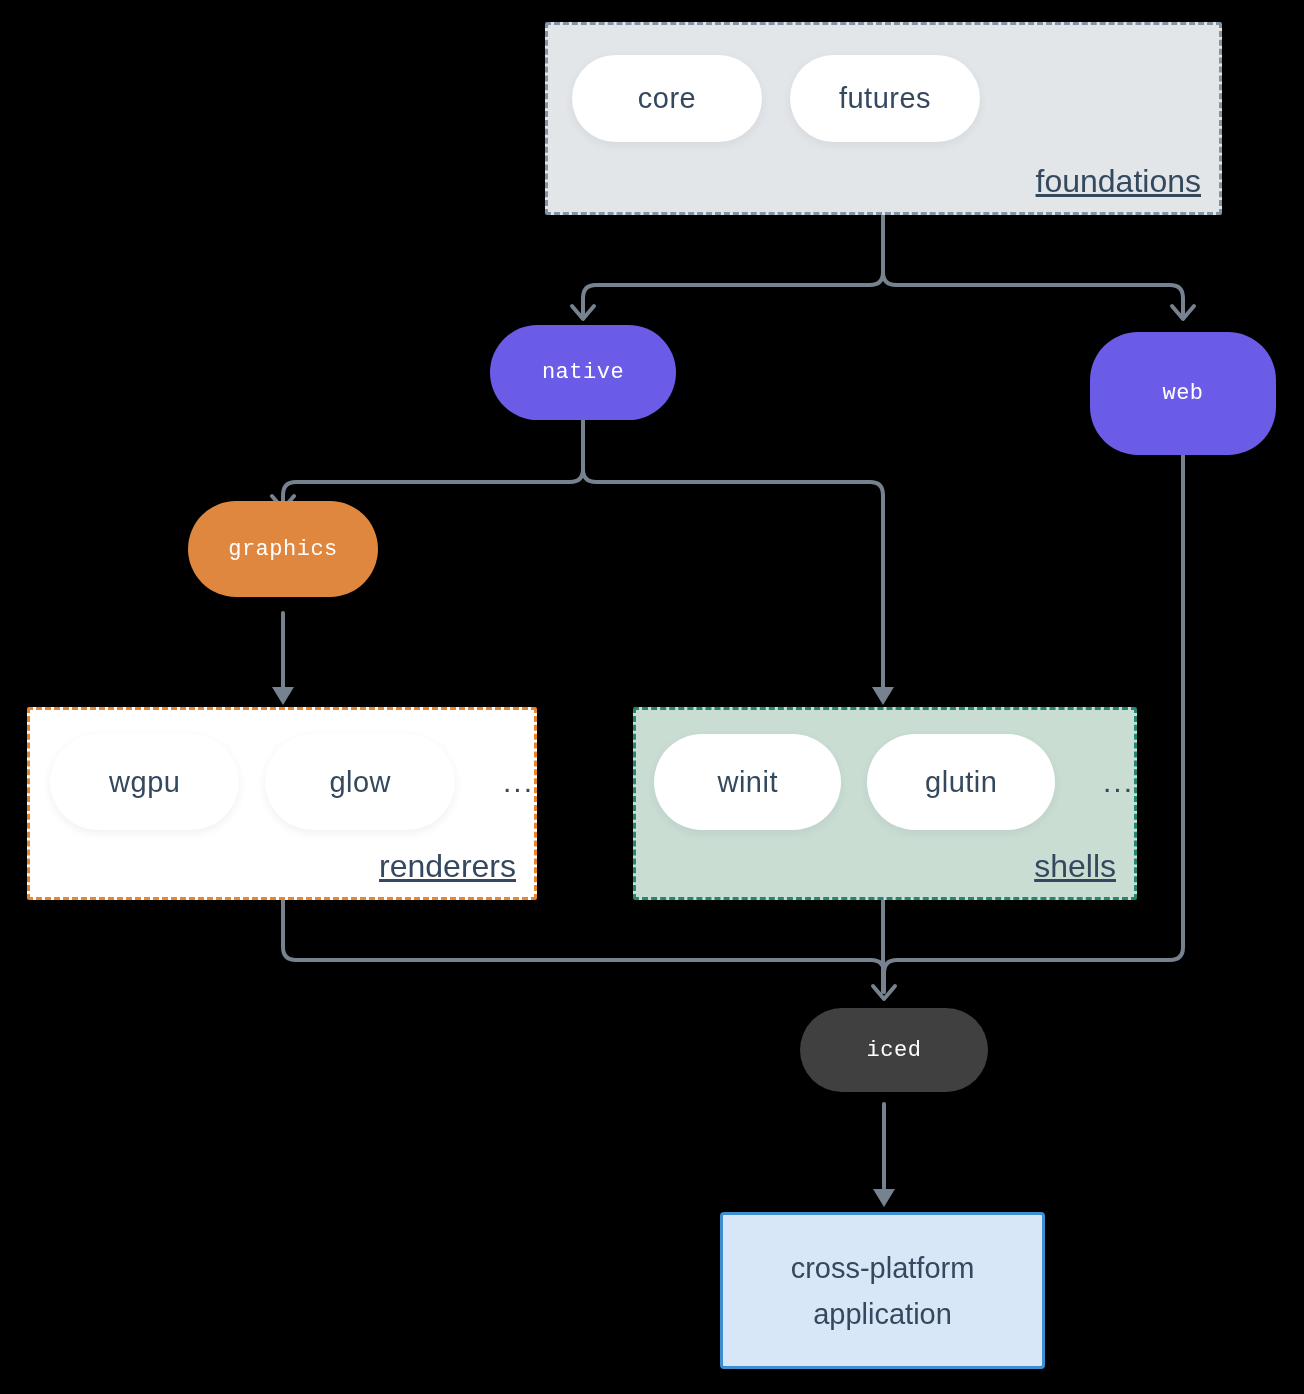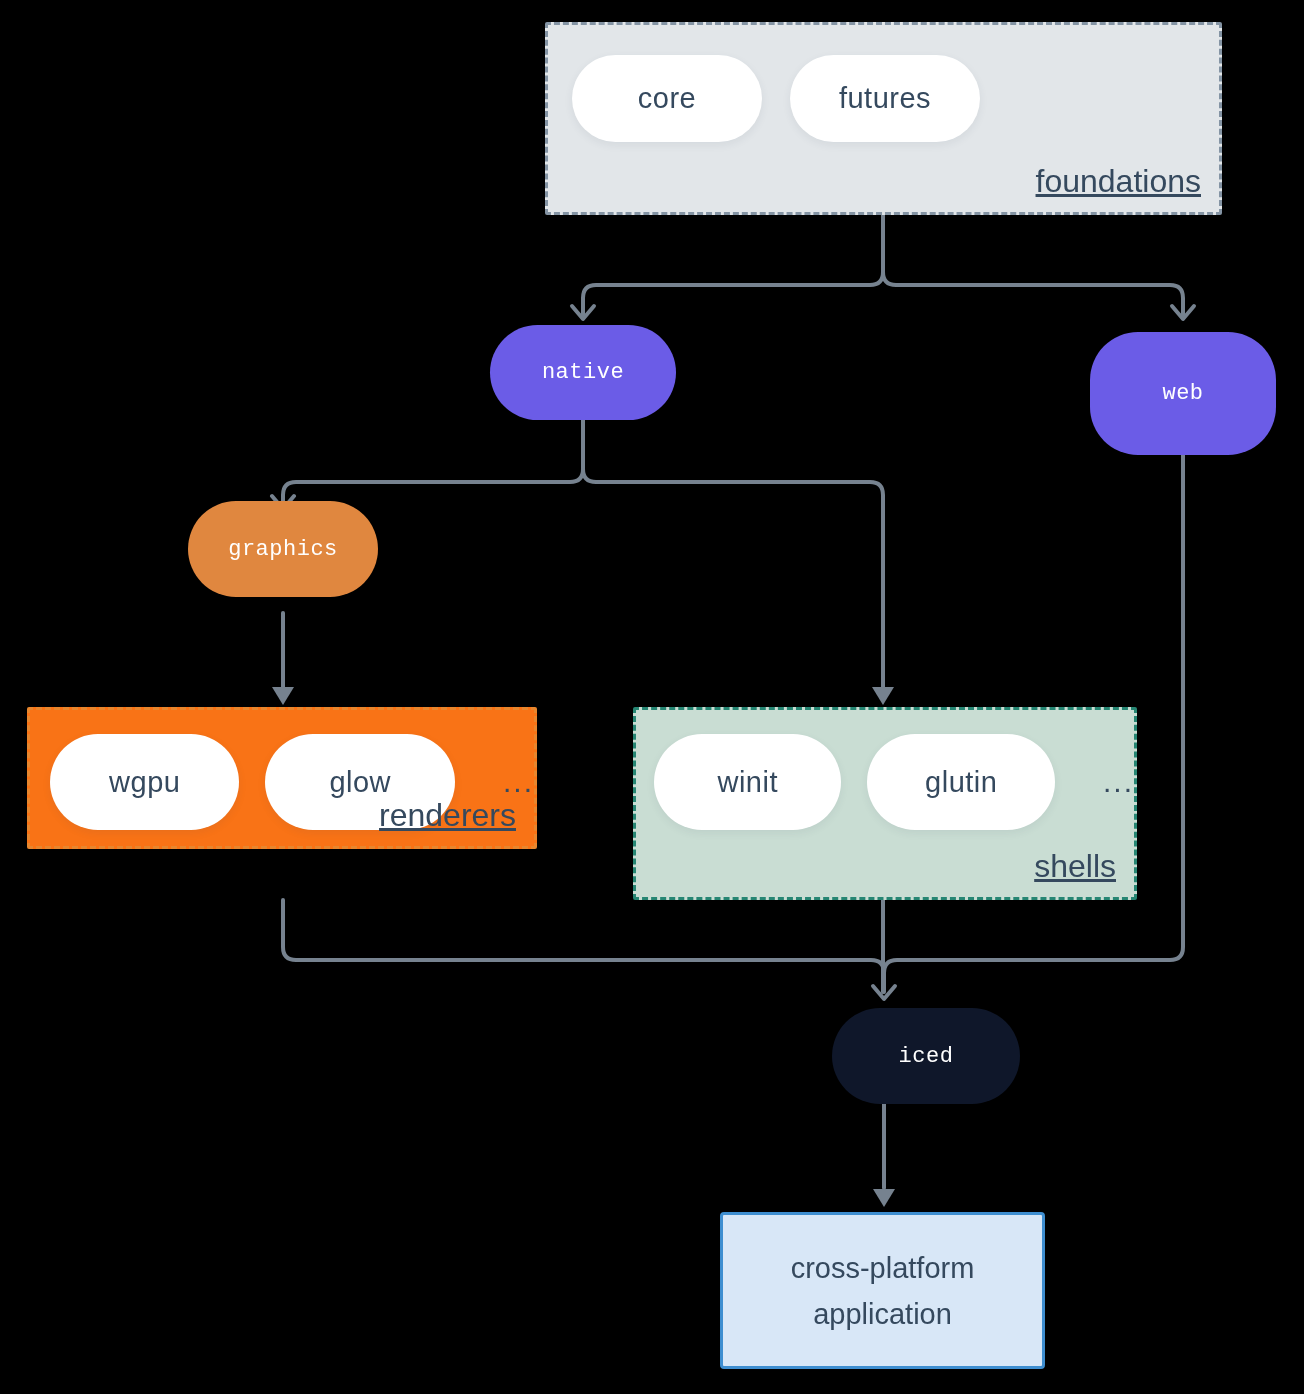--- a/index.html
+++ b/index.html
@@ -20,22 +20,22 @@
     position: absolute;
     box-sizing: border-box;
     border-radius: 2px;
   }
   .group-box.foundations {
     left: 545px; top: 22px; width: 677px; height: 193px;
     background: #e2e6e9;
     border: 3px dashed #8494a4;
   }
   .group-box.renderers {
-    left: 27px; top: 707px; width: 510px; height: 142px;
-    background: #f97316;
+    left: 27px; top: 707px; width: 510px; height: 193px;
+    background: #ffffff;
     border: 3px dashed #e8862d;
   }
   .group-box.shells {
     left: 633px; top: 707px; width: 504px; height: 193px;
     background: #c9ddd3;
     border: 3px dashed #268673;
   }
   .pill-row {
     display: flex;
     align-items: center;
@@ -76,21 +76,21 @@
     justify-content: center;
     color: #ffffff;
     font-size: 22px;
     letter-spacing: 0.5px;
     border-radius: 48px;
     font-family: Liberation Mono, monospace;
   }
   .node.native   { left: 490px; top: 325px; width: 186px; height: 95px; background: #6b5ce7; }
   .node.web      { left: 1090px; top: 332px; width: 186px; height: 123px; background: #6b5ce7; }
   .node.graphics { left: 188px; top: 501px; width: 190px; height: 96px; background: #e0873f; }
-  .node.iced     { left: 832px; top: 1008px; width: 188px; height: 96px; background: #0f172a; }
+  .node.iced     { left: 800px; top: 1008px; width: 188px; height: 84px; background: #404040; }
   .app-box {
     position: absolute;
     left: 720px; top: 1212px; width: 325px; height: 157px;
     box-sizing: border-box;
     background: #d8e7f7;
     border: 3px solid #3e8ed0;
     border-radius: 4px;
     display: flex;
     align-items: center;
     justify-content: center;

